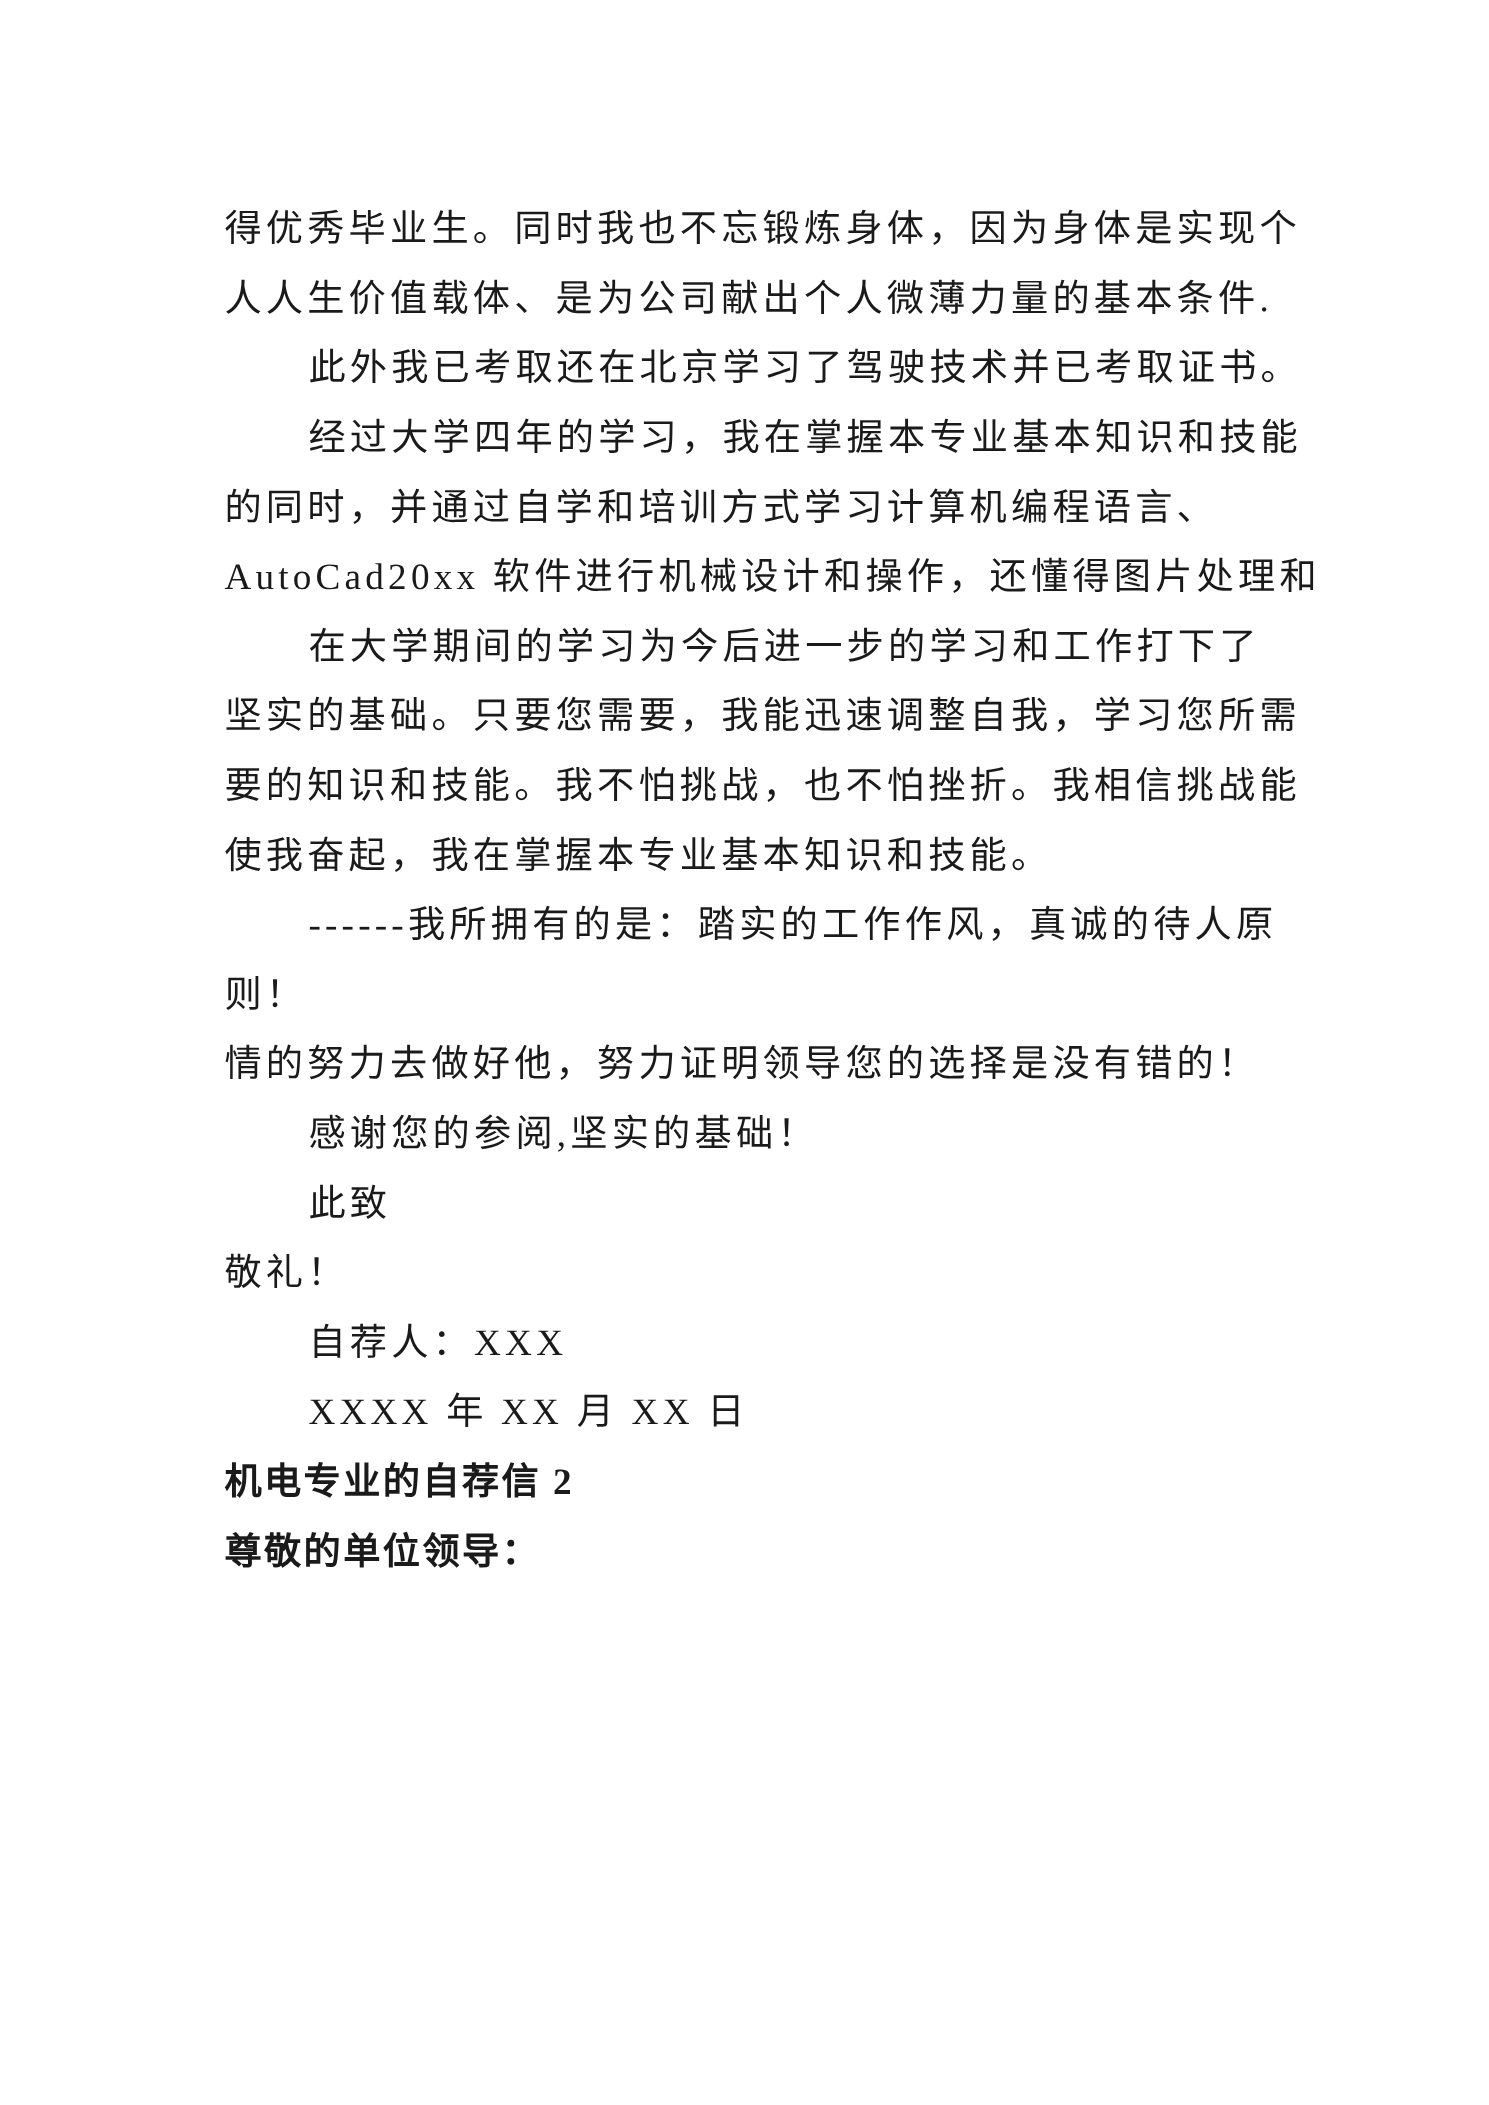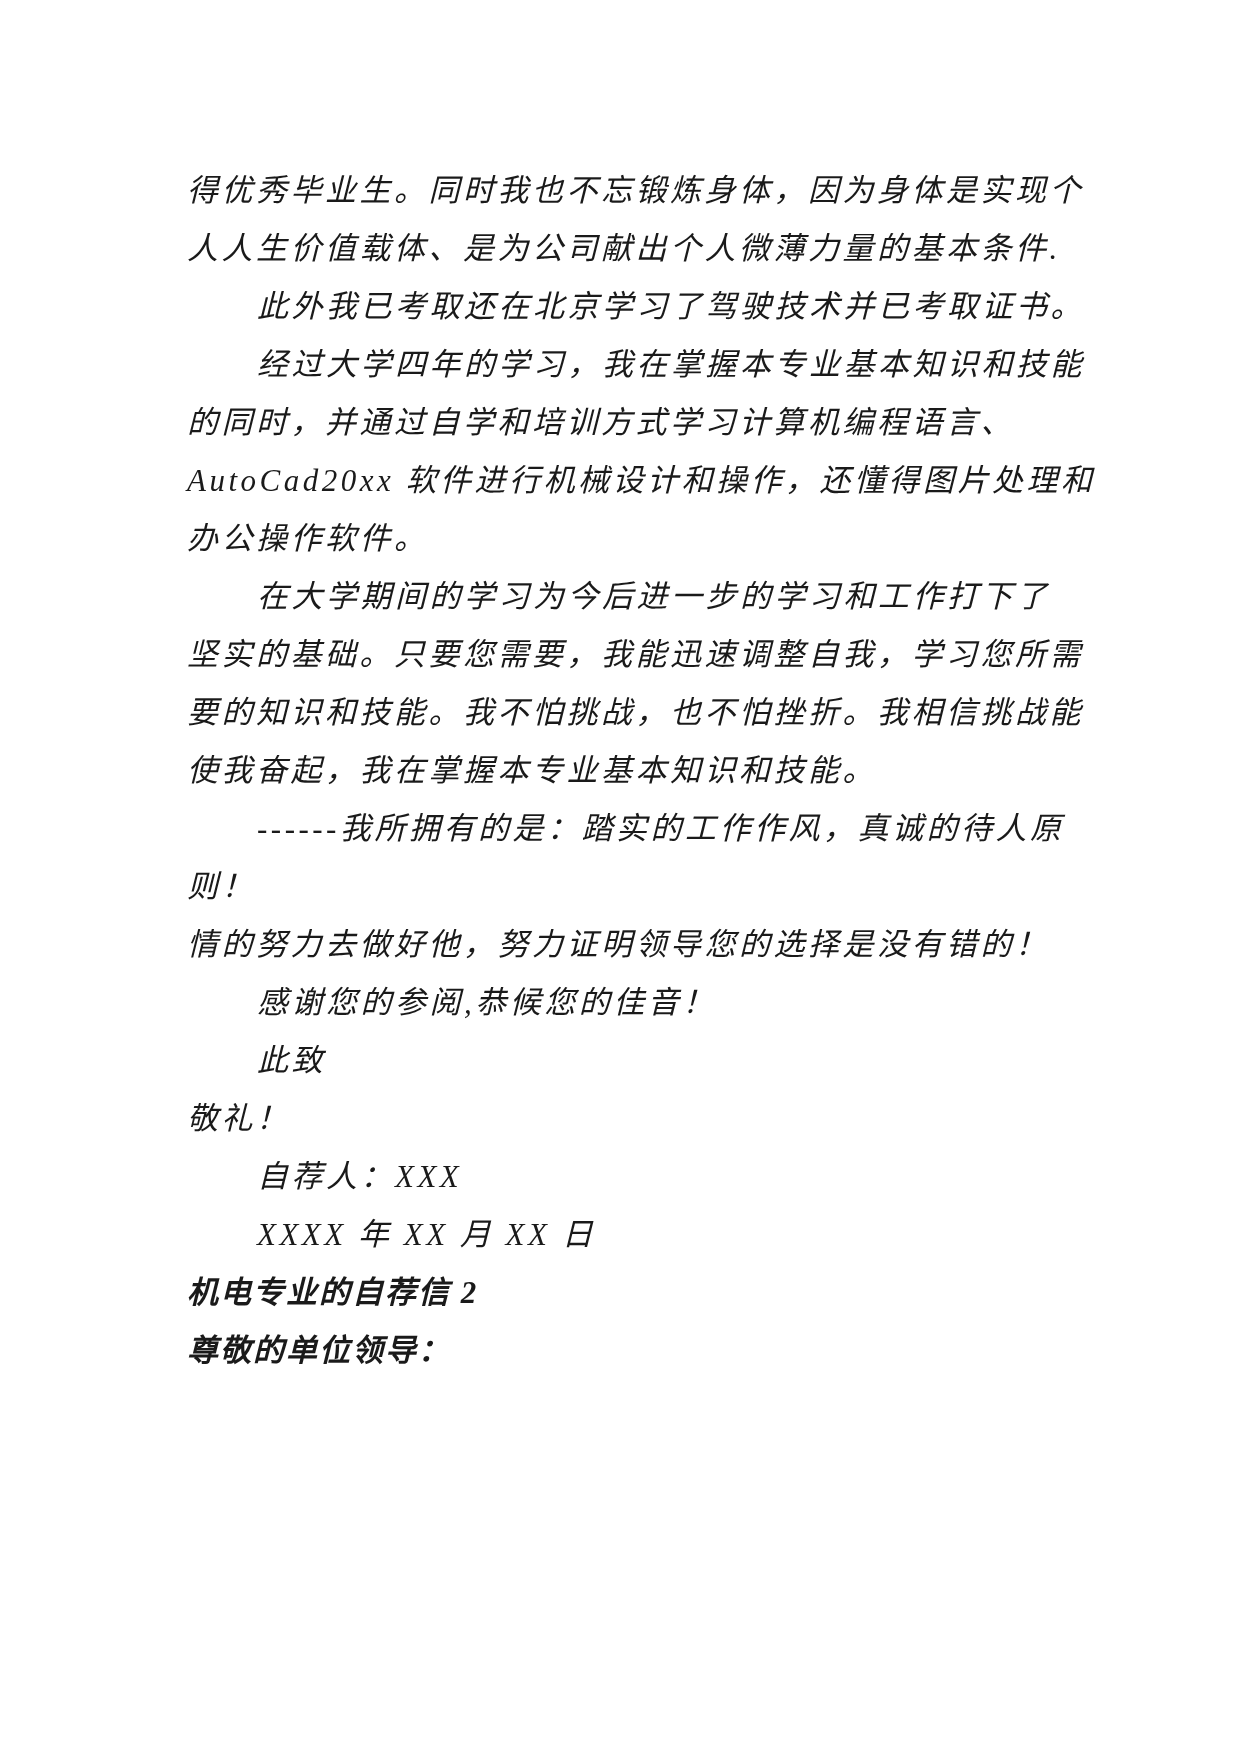--- a/index.html
+++ b/index.html
@@ -7,21 +7,20 @@
     padding: 0;
     background: #ffffff;
   }
   .page {
     position: relative;
     width: 1241px;
     height: 1754px;
     background: #ffffff;
     overflow: hidden;
     font-family: "Liberation Serif", "DejaVu Serif", serif;
-    font-style: italic;
   }
   .doc {
     position: absolute;
     left: 187px;
     top: 162px;
     width: 895px;
     color: #1a1a1a;
   }
   .line {
     height: 58px;
@@ -44,29 +43,28 @@
 <body>
 
 <div class="page" style="background: rgb(255, 255, 255);">
   <div class="doc" style="color: rgb(26, 26, 26);">
       <div class="line">得优秀毕业生。同时我也不忘锻炼身体，因为身体是实现个</div>
       <div class="line">人人生价值载体、是为公司献出个人微薄力量的基本条件.</div>
       <div class="line indent">此外我已考取还在北京学习了驾驶技术并已考取证书。</div>
       <div class="line indent">经过大学四年的学习，我在掌握本专业基本知识和技能</div>
       <div class="line">的同时，并通过自学和培训方式学习计算机编程语言、</div>
       <div class="line">AutoCad20xx 软件进行机械设计和操作，还懂得图片处理和</div>
-      <div class="line">办公操作软件。</div>
       <div class="line indent">在大学期间的学习为今后进一步的学习和工作打下了</div>
       <div class="line">坚实的基础。只要您需要，我能迅速调整自我，学习您所需</div>
       <div class="line">要的知识和技能。我不怕挑战，也不怕挫折。我相信挑战能</div>
       <div class="line">使我奋起，我在掌握本专业基本知识和技能。</div>
       <div class="line indent">------我所拥有的是：踏实的工作作风，真诚的待人原</div>
       <div class="line">则！</div>
       <div class="line">情的努力去做好他，努力证明领导您的选择是没有错的！</div>
-      <div class="line indent">感谢您的参阅,恭候您的佳音！</div>
+      <div class="line indent">感谢您的参阅,坚实的基础！</div>
       <div class="line indent">此致</div>
       <div class="line">敬礼！</div>
       <div class="line indent">自荐人：XXX</div>
       <div class="line indent">XXXX 年 XX 月 XX 日</div>
       <div class="line bold">机电专业的自荐信 2</div>
       <div class="line bold">尊敬的单位领导：</div>
     </div>
 </div>
 
 </body></html>

